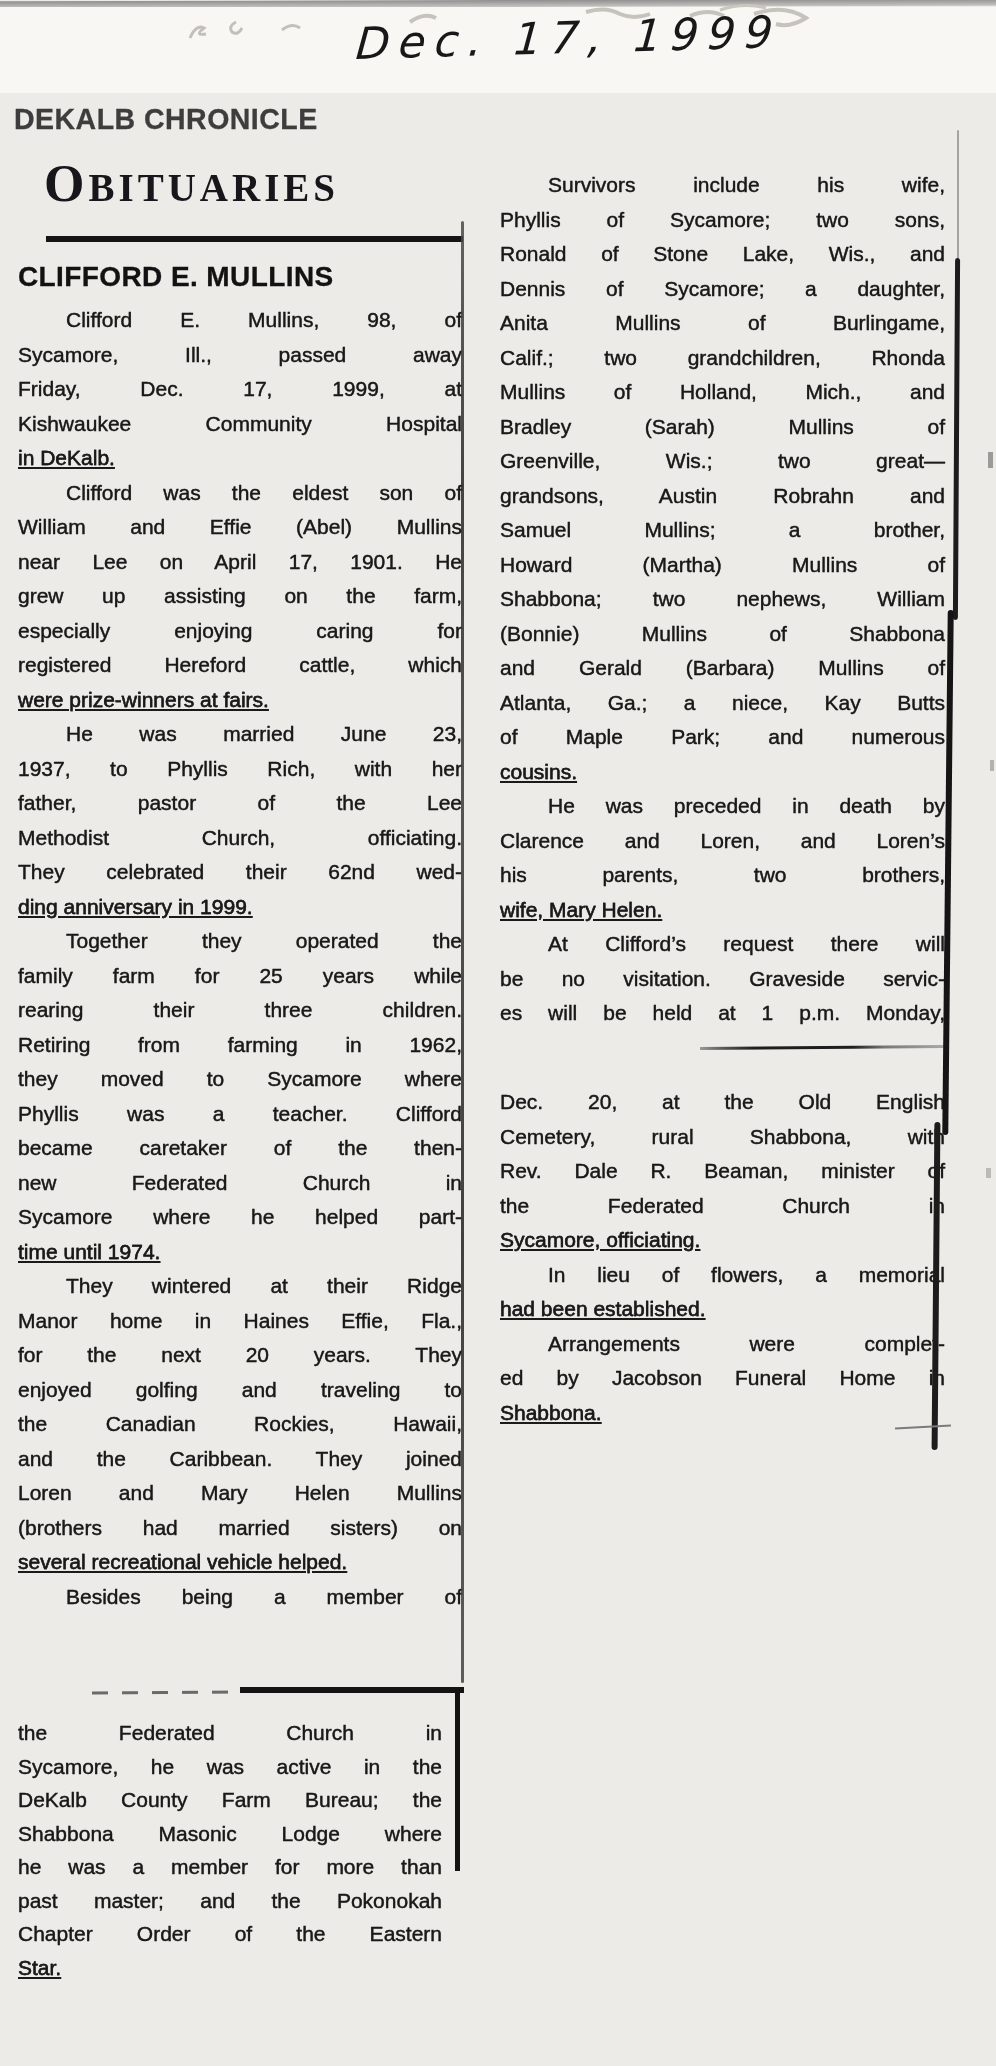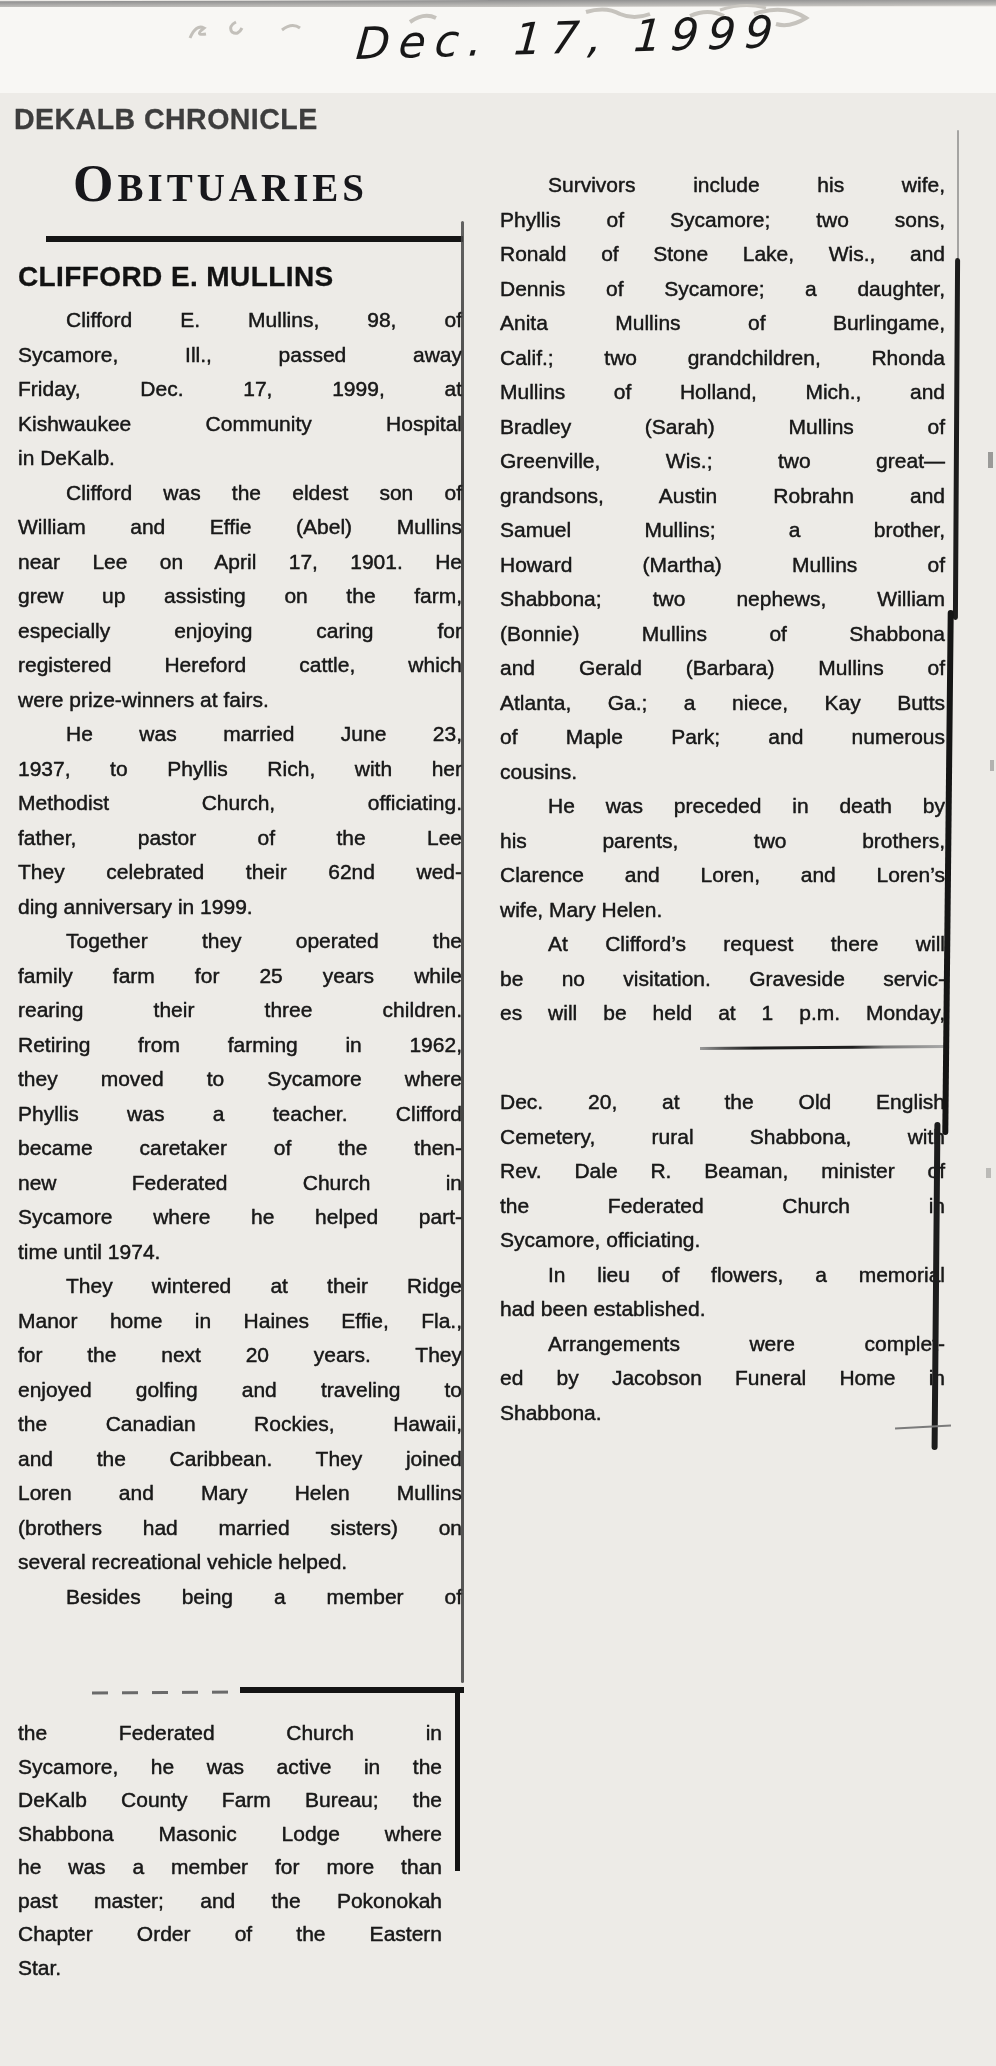--- a/index.html
+++ b/index.html
@@ -23,21 +23,21 @@
   .erased{position:absolute;left:160px;top:0px;}
   .masthead{
     position:absolute;left:14px;top:102px;
     font-size:30px;font-weight:700;letter-spacing:0.5px;color:#3d3d3d;
     transform:scaleX(0.95);transform-origin:left top;
     -webkit-text-stroke:0.3px #3d3d3d;white-space:nowrap;
   }
   .section-title{
     position:absolute;left:44px;top:158px;color:#17171b;
     font-family:"Liberation Serif", serif;font-weight:700;letter-spacing:4px;
-    white-space:nowrap;line-height:1;margin-left:29px;
+    white-space:nowrap;line-height:1;
   }
   .section-title .initial{font-size:52px;}
   .section-title .rest{font-size:39px;}
   .title-rule{position:absolute;left:46px;top:236px;width:417px;height:6px;background:#151515;}
   .headline{
     position:absolute;left:18px;top:261px;width:444px;text-align:left;
     font-size:28px;font-weight:700;letter-spacing:0.4px;color:#121212;
     -webkit-text-stroke:0.3px #121212;white-space:nowrap;
   }
   .textcol{position:absolute;font-size:21px;line-height:34.5px;}
@@ -45,21 +45,21 @@
   .col-left-bottom{left:18px;top:1716px;width:424px;line-height:33.5px;}
   .col-right-main{left:500px;top:168px;width:445px;}
   .col-right-bottom{left:500px;top:1085px;width:445px;}
   .line{
     text-align:justify;text-align-last:justify;
     color:#191919;-webkit-text-stroke:0.35px #1a1a1a;
     text-shadow:0 0 0.7px rgba(20,20,20,.45);
     white-space:normal;
   }
   .line.in{text-indent:48px;}
-  .line.end{text-align-last:left;}
+  .line.end{text-align-last:left;text-decoration:underline;}
   .divider-v{position:absolute;left:461px;top:221px;width:3px;height:1462px;
     background:linear-gradient(180deg,#4a4a4a 0%,#262626 18%,#3a3a3a 40%,#222 70%,#444 100%);
     opacity:.85;border-radius:2px;}
   .cut-dash-left{position:absolute;left:92px;top:1691px;width:148px;height:3px;
     background:repeating-linear-gradient(90deg,#6a6a6a 0 16px,transparent 16px 30px);
     transform:rotate(-0.3deg);}
   .cut-solid-left{position:absolute;left:240px;top:1687px;width:224px;height:6px;background:#141414;}
   .corner-v-left{position:absolute;left:455px;top:1689px;width:5px;height:182px;background:#131313;}
   .cut-line-right{position:absolute;left:700px;top:1046px;width:246px;height:3px;
     background:linear-gradient(90deg,#999 0%,#555 10%,#1e1e1e 22%,#1e1e1e 62%,#777 75%,#aaa 100%);
@@ -108,22 +108,22 @@
       <div class="line end">in DeKalb.</div>
       <div class="line in">Clifford was the eldest son of</div>
       <div class="line">William and Effie (Abel) Mullins</div>
       <div class="line">near Lee on April 17, 1901. He</div>
       <div class="line">grew up assisting on the farm,</div>
       <div class="line">especially enjoying caring for</div>
       <div class="line">registered Hereford cattle, which</div>
       <div class="line end">were prize-winners at fairs.</div>
       <div class="line in">He was married June 23,</div>
       <div class="line">1937, to Phyllis Rich, with her</div>
+      <div class="line">father, pastor of the Lee</div>
       <div class="line">Methodist Church, officiating.</div>
-      <div class="line">father, pastor of the Lee</div>
       <div class="line">They celebrated their 62nd wed-</div>
       <div class="line end">ding anniversary in 1999.</div>
       <div class="line in">Together they operated the</div>
       <div class="line">family farm for 25 years while</div>
       <div class="line">rearing their three children.</div>
       <div class="line">Retiring from farming in 1962,</div>
       <div class="line">they moved to Sycamore where</div>
       <div class="line">Phyllis was a teacher. Clifford</div>
       <div class="line">became caretaker of the then-</div>
       <div class="line">new Federated Church in</div>
@@ -171,22 +171,22 @@
       <div class="line">grandsons, Austin Robrahn and</div>
       <div class="line">Samuel Mullins; a brother,</div>
       <div class="line">Howard (Martha) Mullins of</div>
       <div class="line">Shabbona; two nephews, William</div>
       <div class="line">(Bonnie) Mullins of Shabbona</div>
       <div class="line">and Gerald (Barbara) Mullins of</div>
       <div class="line">Atlanta, Ga.; a niece, Kay Butts</div>
       <div class="line">of Maple Park; and numerous</div>
       <div class="line end">cousins.</div>
       <div class="line in">He was preceded in death by</div>
+      <div class="line">Clarence and Loren, and Loren’s</div>
       <div class="line">his parents, two brothers,</div>
-      <div class="line">Clarence and Loren, and Loren’s</div>
       <div class="line end">wife, Mary Helen.</div>
       <div class="line in">At Clifford’s request there will</div>
       <div class="line">be no visitation. Graveside servic-</div>
       <div class="line">es will be held at 1 p.m. Monday,</div>
     </div>
 
   <div class="cut-line-right"></div>
 
   <div class="textcol col-right-bottom">
       <div class="line">Dec. 20, at the Old English</div>

